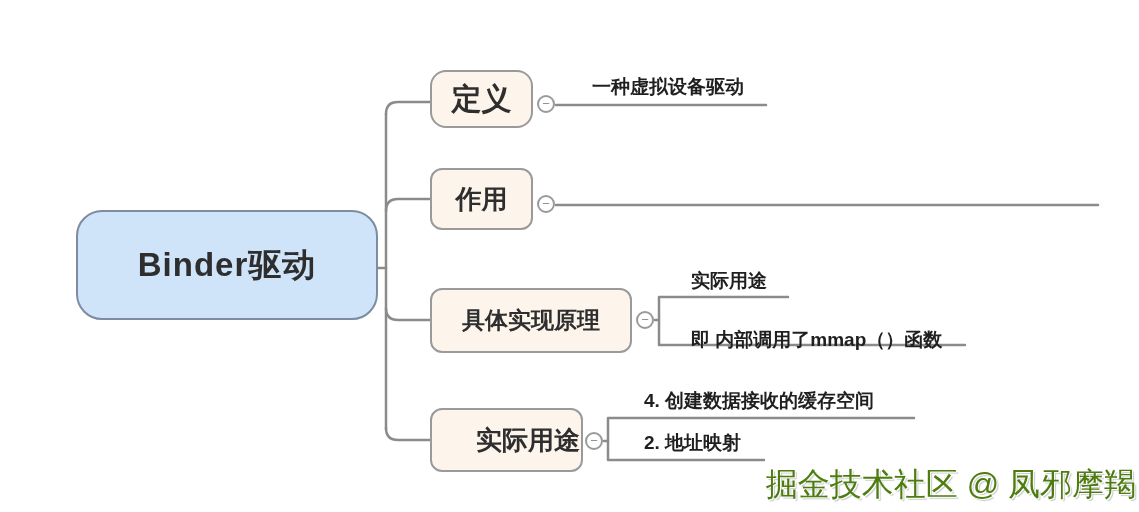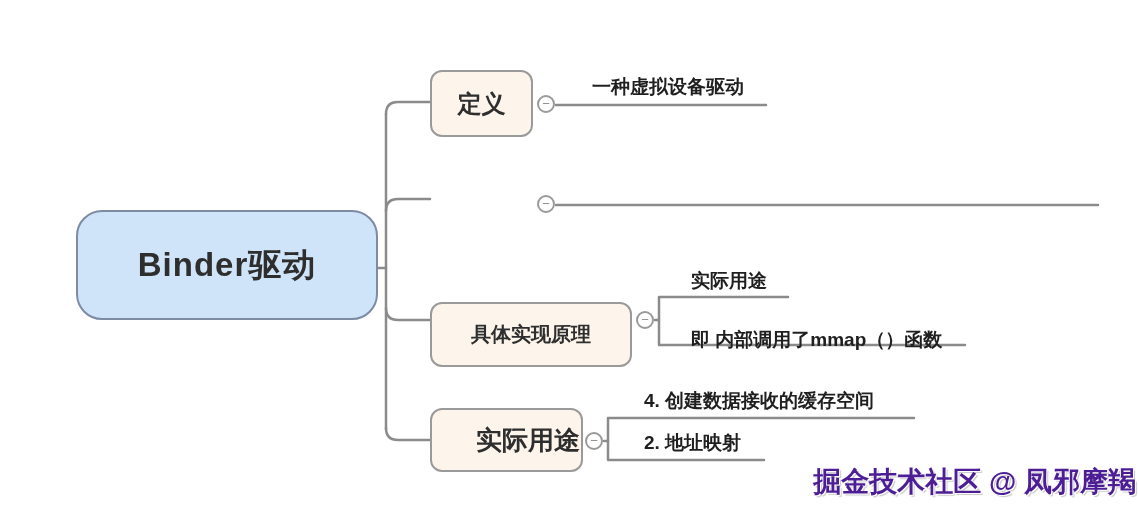--- a/index.html
+++ b/index.html
@@ -25,23 +25,23 @@
     cursor:default;
   }
   .root{
     left:76px;top:210px;width:302px;height:110px;
     background:var(--root_fill,#cfe3f9);
     border:2.5px solid var(--root_border,#7d8ba3);
     border-radius:26px;
     font-size:33px;
     letter-spacing:1px;
   }
-  .n1{left:430px;top:70px;width:103px;height:67px;font-size:24px;}
+  .n1{left:430px;top:70px;width:103px;height:58px;font-size:30px;border-radius:16px;}
   .n2{left:430px;top:168px;width:103px;height:62px;font-size:26px;}
-  .n3{left:430px;top:302px;width:202px;height:65px;font-size:20px;}
+  .n3{left:430px;top:288px;width:202px;height:65px;font-size:23px;}
   .n4{left:430px;top:408px;width:153px;height:64px;font-size:26px;padding-left:43px;}
 
   .collapse{
     position:absolute;
     width:14px;height:14px;
     box-sizing:content-box;
     border:2px solid var(--node_border,#9a9a9a);
     border-radius:50%;
     background:#ffffff;
     color:#8b8b8b;
@@ -65,22 +65,22 @@
   .t1{left:592px;top:74px;text-align:right;}
   .t2{left:586px;top:176px;}
   .t3a{left:691px;top:268px;}
   .t3b{left:691px;top:314px;margin-top:13px;}
   .t4a{left:644px;top:388px;}
   .t4b{left:644px;top:430px;}
 
   .watermark{
     position:absolute;
     right:3px;top:463px;
-    font-size:28px;font-weight:bold;
-    color:#4c1d95;
+    font-size:32px;font-weight:normal;
+    color:#4d7c0f;
     text-shadow:1px 1px 0 #ffffff,2px 2px 1px #c9c9c9;
     white-space:nowrap;
   }
 </style>
 </head>
 <body>
 
 <div class="canvas">
 
   <svg class="wires" viewBox="0 0 1139 512" aria-hidden="true">
@@ -102,20 +102,23 @@
     <path d="M 914 418 L 608 418 L 608 460 L 764 460"></path>
   </svg>
 
   <div class="node root">
     <span>Binder驱动</span>
   </div>
 
   <div class="node n1">
     <span>定义</span>
   </div>
+  <div class="node n2">
+    <span>作用</span>
+  </div>
   <div class="node n3">
     <span>具体实现原理</span>
   </div>
   <div class="node n4">
     <span>实际用途</span>
   </div>
 
   <div class="collapse c1">−</div>
   <div class="collapse c2">−</div>
   <div class="collapse c3">−</div>

